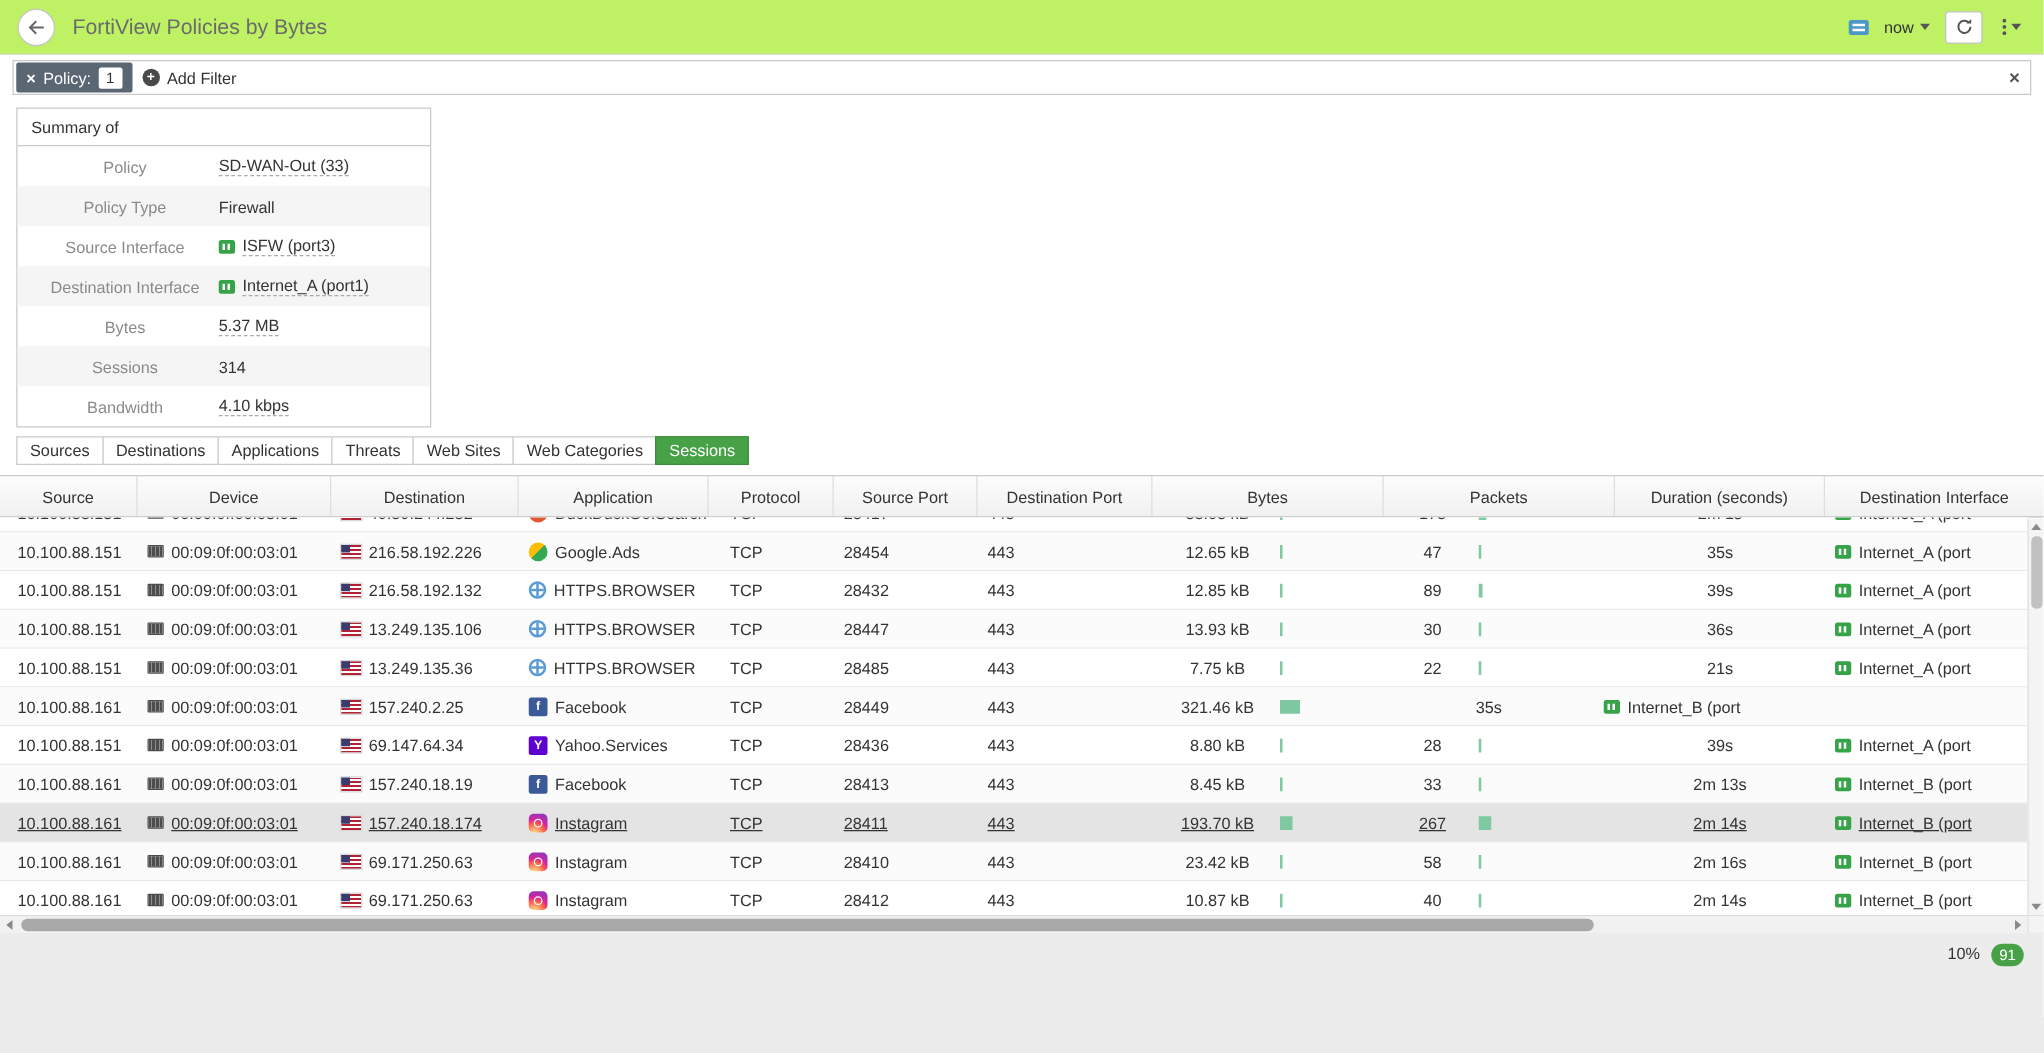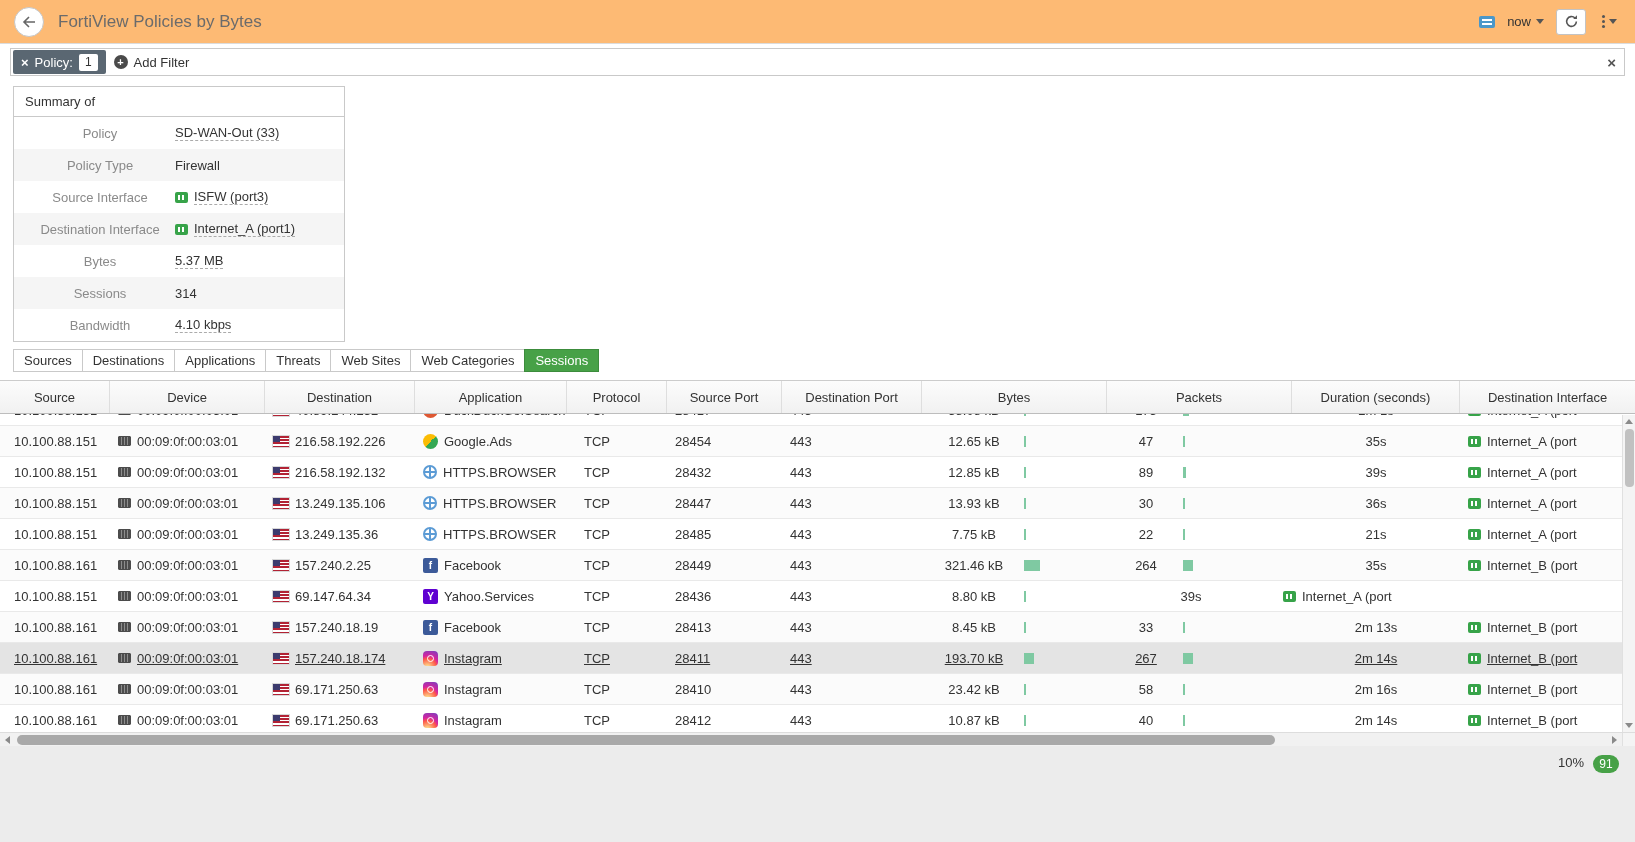--- a/index.html
+++ b/index.html
@@ -4,21 +4,21 @@
 <style>
   * { box-sizing: border-box; margin: 0; padding: 0; }
   html,body { width:1635px; height:842px; overflow:hidden; }
   body {
     font-family: "Liberation Sans", "DejaVu Sans", sans-serif;
     font-size: 13px; color:#333; background:#fff;
     display:flex; flex-direction:column;
   }
 
   
-  .topbar { height:44px; flex:none; display:flex; align-items:center; padding:0 14px; background:#fdba74; border-bottom:1px solid #dcdcdc;justify-content:center; }
+  .topbar { height:44px; flex:none; display:flex; align-items:center; padding:0 14px; background:#bef264; border-bottom:1px solid #dcdcdc;justify-content:center; }
   .back-btn { width:30px; height:30px; border-radius:50%; border:1px solid #c6c6c6; background:#fff; display:flex; align-items:center; justify-content:center; cursor:pointer; flex:none; }
   .title { margin-left:14px; font-size:17px; color:#6b6b6b; white-space:nowrap; }
   .top-right { margin-left:auto; display:flex; align-items:center; gap:12px; }
   .time-dd { display:flex; align-items:center; gap:5px; cursor:pointer; color:#333; }
   .caret { width:0; height:0; border-left:4px solid transparent; border-right:4px solid transparent; border-top:5px solid #555; }
   .sq-btn { width:30px; height:26px; border:1px solid #c3c3c3; border-radius:3px; background:#fff; display:flex; align-items:center; justify-content:center; cursor:pointer; }
   .kebab { display:flex; align-items:center; gap:4px; background:none; border:none; cursor:pointer; padding:4px; }
   .dots { width:3px; height:3px; border-radius:50%; background:#555; box-shadow:0 5px 0 #555, 0 -5px 0 #555; display:inline-block; }
 
   
@@ -450,24 +450,20 @@
           <div class="td c5">
             <span class="cell-text">28449</span>
           </div>
           <div class="td c6">
             <span class="cell-text">443</span>
           </div>
           <div class="td c7">
             <span class="cell-text val">321.46 kB</span>
             <span class="bar" style="width: 16px;"></span>
           </div>
-          <div class="td c8">
-            <span class="cell-text val">264</span>
-            <span class="bar" style="width: 10px;"></span>
-          </div>
           <div class="td c9">
             <span class="cell-text">35s</span>
           </div>
           <div class="td c10">
             <span class="icon-interface"></span>
             <span class="cell-text">Internet_B (port</span>
           </div>
         </div>
         <div class="tr">
           <div class="td c0">
@@ -489,20 +485,24 @@
             <span class="cell-text">TCP</span>
           </div>
           <div class="td c5">
             <span class="cell-text">28436</span>
           </div>
           <div class="td c6">
             <span class="cell-text">443</span>
           </div>
           <div class="td c7">
             <span class="cell-text val">8.80 kB</span>
+            <span class="bar" style="width: 2px;"></span>
+          </div>
+          <div class="td c8">
+            <span class="cell-text val">28</span>
             <span class="bar" style="width: 2px;"></span>
           </div>
           <div class="td c9">
             <span class="cell-text">39s</span>
           </div>
           <div class="td c10">
             <span class="icon-interface"></span>
             <span class="cell-text">Internet_A (port</span>
           </div>
         </div>

